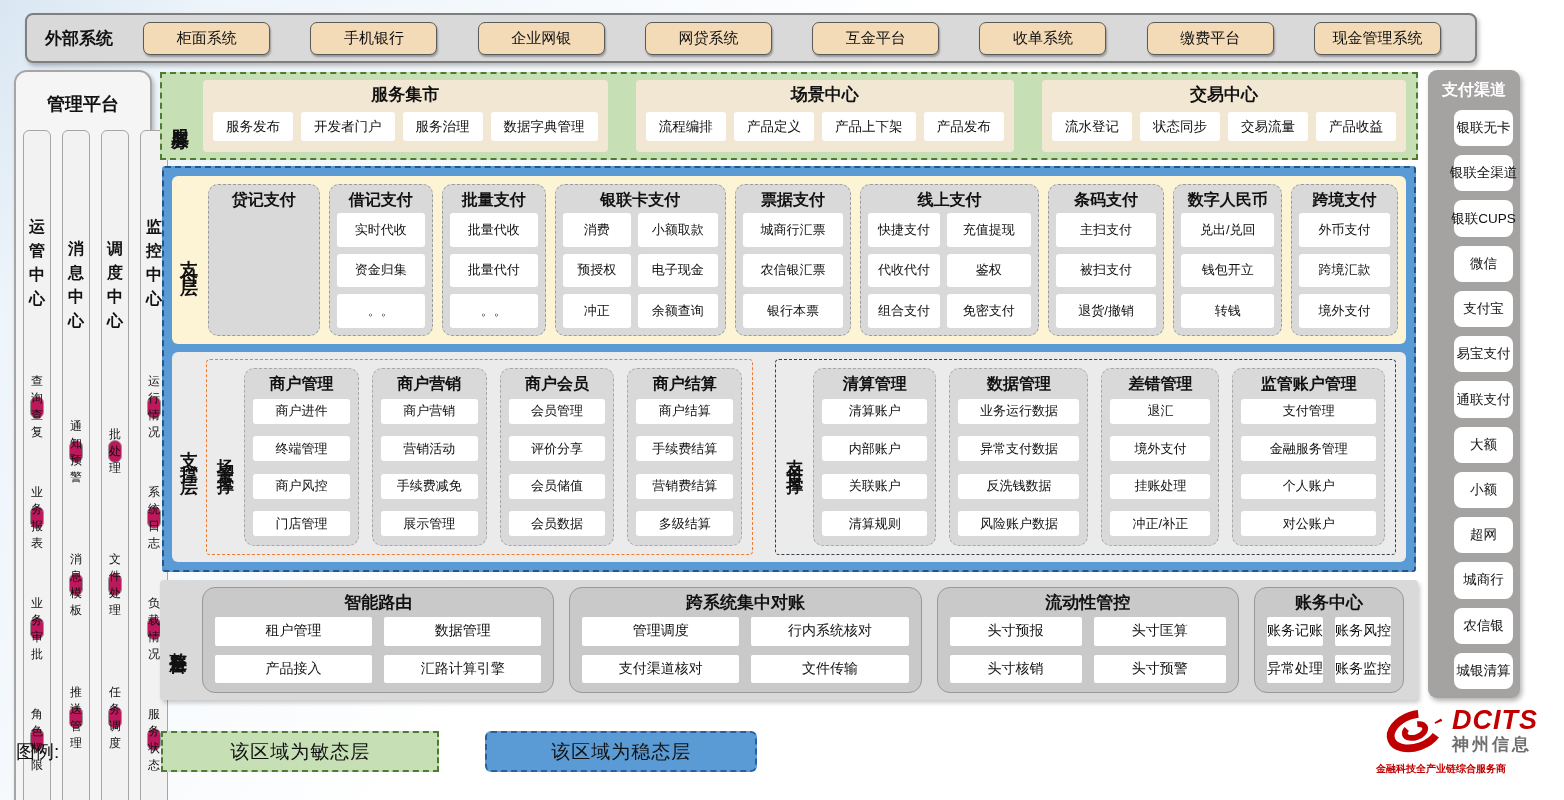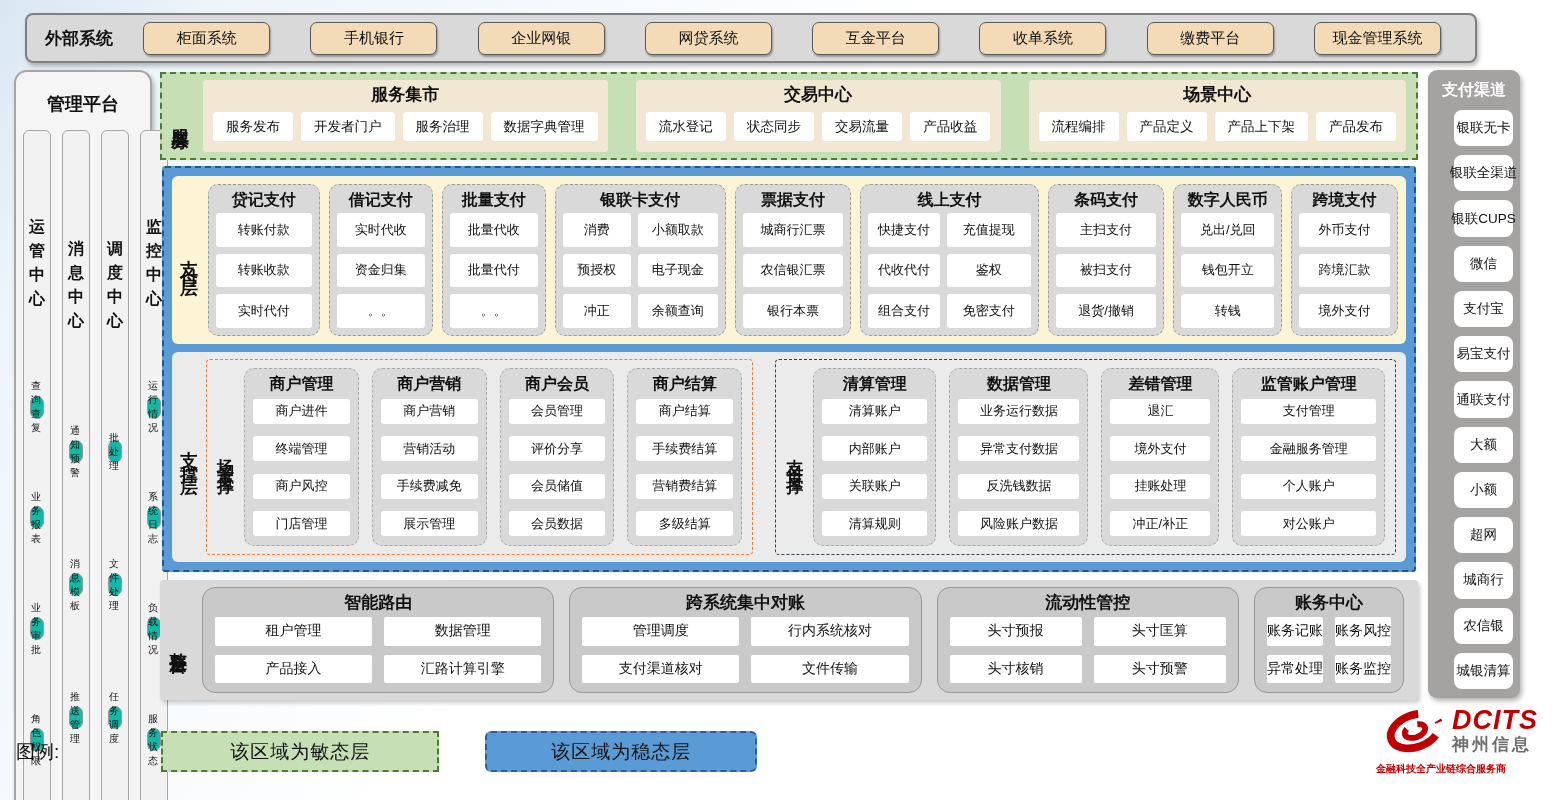--- a/index.html
+++ b/index.html
@@ -42,22 +42,22 @@
     display:flex; flex-direction:column; padding:16px 7px 8px;
   }
   .sidebar-title { text-align:center; font-weight:bold; font-size:18px; padding:4px 0 6px; }
   .mgmt-group {
     border:1.5px solid #a6a6a6; border-radius:6px; background:#f2f2f2;
     margin-top:8px; padding:2px 5px 6px;
     display:flex; flex-direction:column; justify-content:space-evenly;
   }
   .mgmt-group-title { text-align:center; font-weight:bold; font-size:16px; line-height:24px; }
   .mgmt-btn {
-    background:#14b8a6; border:1.5px solid #999; border-radius:7px; height:23px;
-    display:flex; align-items:center; justify-content:center; font-size:10px; margin:3px 1px;
+    background:#be185d; border:1.5px solid #999; border-radius:7px; height:23px;
+    display:flex; align-items:center; justify-content:center; font-size:12px; margin:3px 1px;
   }
 
   
   .service-layer {
     position:absolute; left:160px; top:72px; width:1258px; height:88px;
     background:#c6dfb5; border:2px dashed #4e7a31;
     display:flex; align-items:center; gap:14px; padding:6px 10px 6px 9px;
   }
   .service-layer > .v-label { font-size:18px; letter-spacing:1px; }
   .service-panels { flex:1; display:flex; gap:28px; height:72px; }
@@ -239,51 +239,46 @@
         <div class="service-panel">
           <div class="service-panel-title">服务集市</div>
           <div class="service-panel-items">
             <div class="service-btn">服务发布</div>
             <div class="service-btn">开发者门户</div>
             <div class="service-btn">服务治理</div>
             <div class="service-btn">数据字典管理</div>
           </div>
         </div>
         <div class="service-panel">
+          <div class="service-panel-title">场景中心</div>
+          <div class="service-panel-items">
+            <div class="service-btn">流程编排</div>
+            <div class="service-btn">产品定义</div>
+            <div class="service-btn">产品上下架</div>
+            <div class="service-btn">产品发布</div>
+          </div>
+        </div>
+        <div class="service-panel">
           <div class="service-panel-title">交易中心</div>
           <div class="service-panel-items">
             <div class="service-btn">流水登记</div>
             <div class="service-btn">状态同步</div>
             <div class="service-btn">交易流量</div>
             <div class="service-btn">产品收益</div>
           </div>
         </div>
-        <div class="service-panel">
-          <div class="service-panel-title">场景中心</div>
-          <div class="service-panel-items">
-            <div class="service-btn">流程编排</div>
-            <div class="service-btn">产品定义</div>
-            <div class="service-btn">产品上下架</div>
-            <div class="service-btn">产品发布</div>
-          </div>
-        </div>
       </div>
   </section>
 
   <section class="stable-container">
     <div class="payment-layer">
       <div class="v-label" style="letter-spacing:10px;">支付层</div>
       <div class="payment-groups" id="payment-groups">
           <div class="pay-group">
             <div class="pay-group-title">贷记支付</div>
-            <div class="pay-group-items">
-              <div class="pay-btn">转账付款</div>
-              <div class="pay-btn">转账收款</div>
-              <div class="pay-btn">实时代付</div>
-            </div>
           </div>
           <div class="pay-group">
             <div class="pay-group-title">借记支付</div>
             <div class="pay-group-items">
               <div class="pay-btn">实时代收</div>
               <div class="pay-btn">资金归集</div>
               <div class="pay-btn">。。</div>
             </div>
           </div>
           <div class="pay-group">

